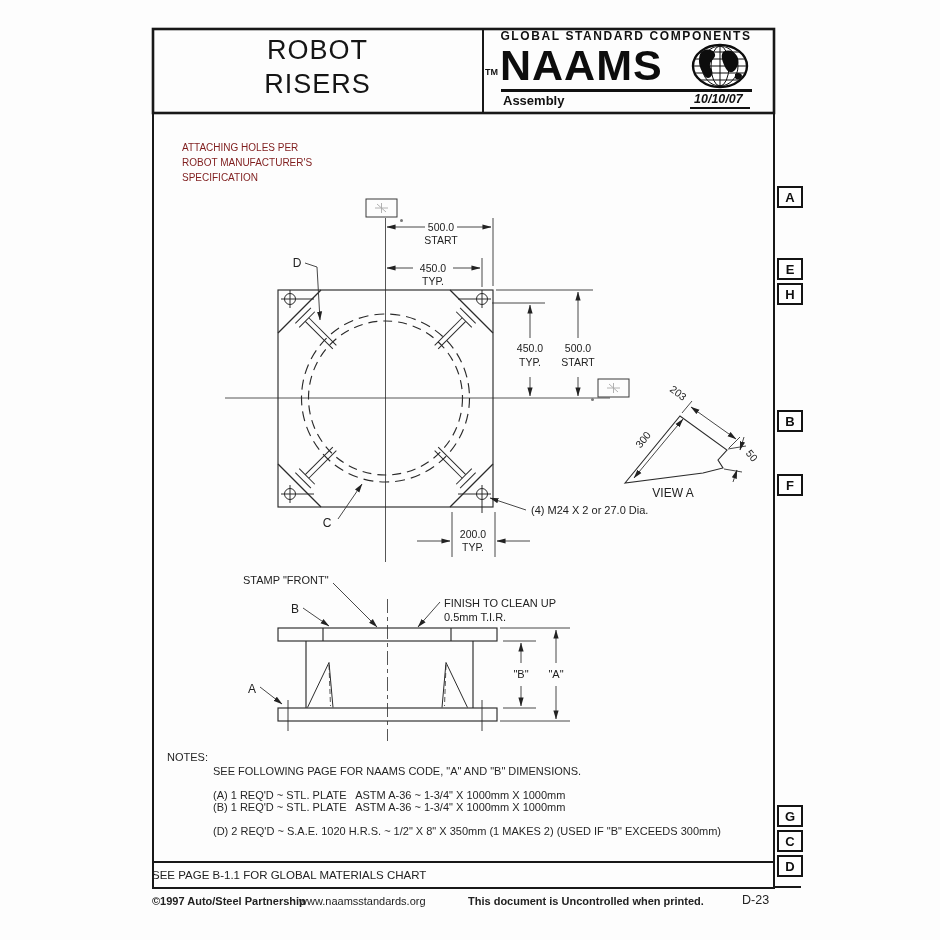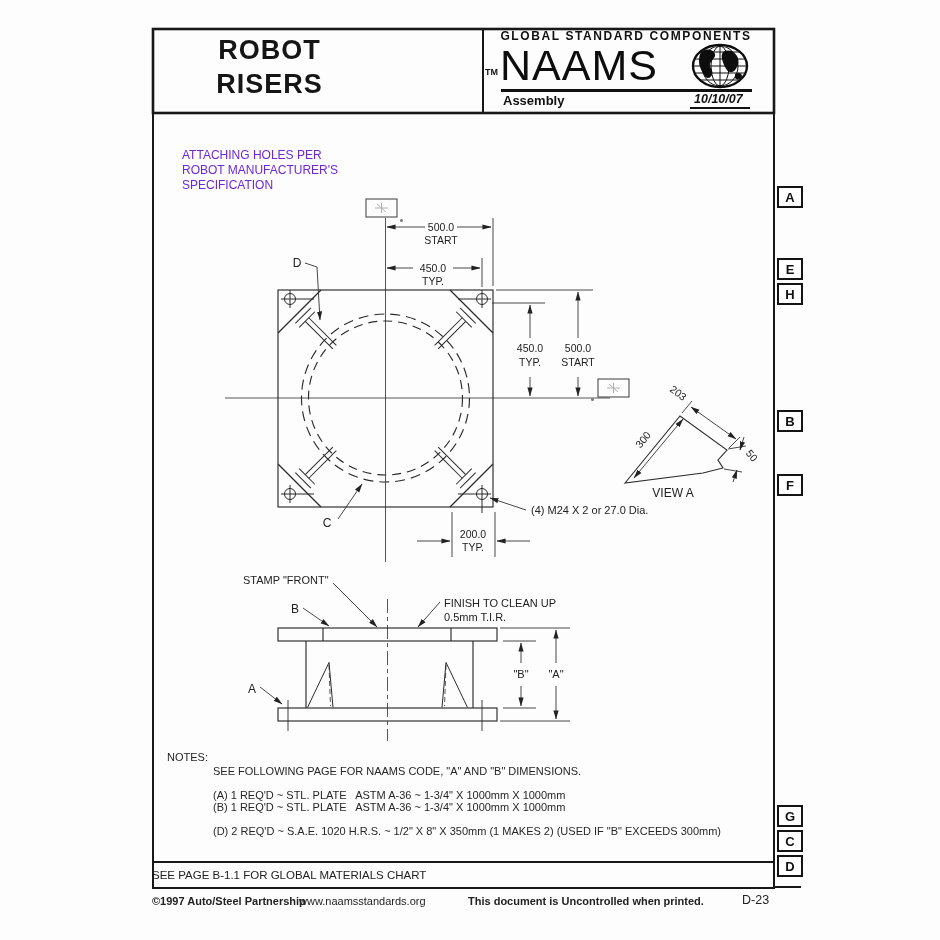--- a/index.html
+++ b/index.html
@@ -2,31 +2,31 @@
 <html><head>
 <meta charset="utf-8">
 <style>
   html,body{margin:0;padding:0;background:#fff;}
   .page{position:relative;width:940px;height:940px;background:#fdfdfd;
         font-family:"Liberation Sans",sans-serif;color:#1d1d1d;overflow:hidden;}
   .abs{position:absolute;}
   svg text{font-family:"Liberation Sans",sans-serif;fill:#222;}
   
   .title-block{left:152px;top:33px;width:235px;text-align:center;
-               font-weight:bold;font-size:27px;line-height:34px;letter-spacing:1px;color:#151515;}
+               font-weight:normal;font-size:27px;line-height:34px;letter-spacing:1px;color:#151515;padding-left:48px;}
   .brand-top{left:498px;top:29px;width:256px;text-align:center;font-weight:bold;
              font-size:12px;letter-spacing:1.6px;color:#111;}
   .tm{left:485px;top:67px;font-weight:bold;font-size:9px;color:#111;}
-  .brand{left:500px;top:41px;font-weight:normal;font-size:43px;letter-spacing:1px;color:#0d0d0d;}
+  .brand{left:500px;top:41px;font-weight:bold;font-size:43px;letter-spacing:1px;color:#0d0d0d;}
   .brand-underline{left:501px;top:89px;width:251px;height:3px;background:#111;}
   .subtitle{left:503px;top:93px;font-weight:bold;font-size:13px;color:#111;}
   .date{left:694px;top:92px;font-weight:bold;font-size:12.5px;color:#111;font-style:italic;}
   .date-underline{left:690px;top:107px;width:60px;height:2px;background:#111;}
   
-  .spec-note{left:182px;top:148px;font-size:12px;line-height:15px;color:#6d28d9;}
+  .spec-note{left:182px;top:140px;font-size:10px;line-height:15px;color:#7f1d1d;}
   
   .tab{left:777px;width:22px;height:18px;border:2.4px solid #141414;background:#fff;
        display:flex;align-items:center;justify-content:center;
        font-weight:bold;font-size:13px;color:#111;}
   
   .notes{font-size:11px;color:#262626;white-space:pre;}
   .notes-heading{left:167px;top:751px;}
   .note-l0{left:213px;top:751px;}
   .note-l1{left:213px;top:765px;}
   .note-i0{left:213px;top:789px;}

